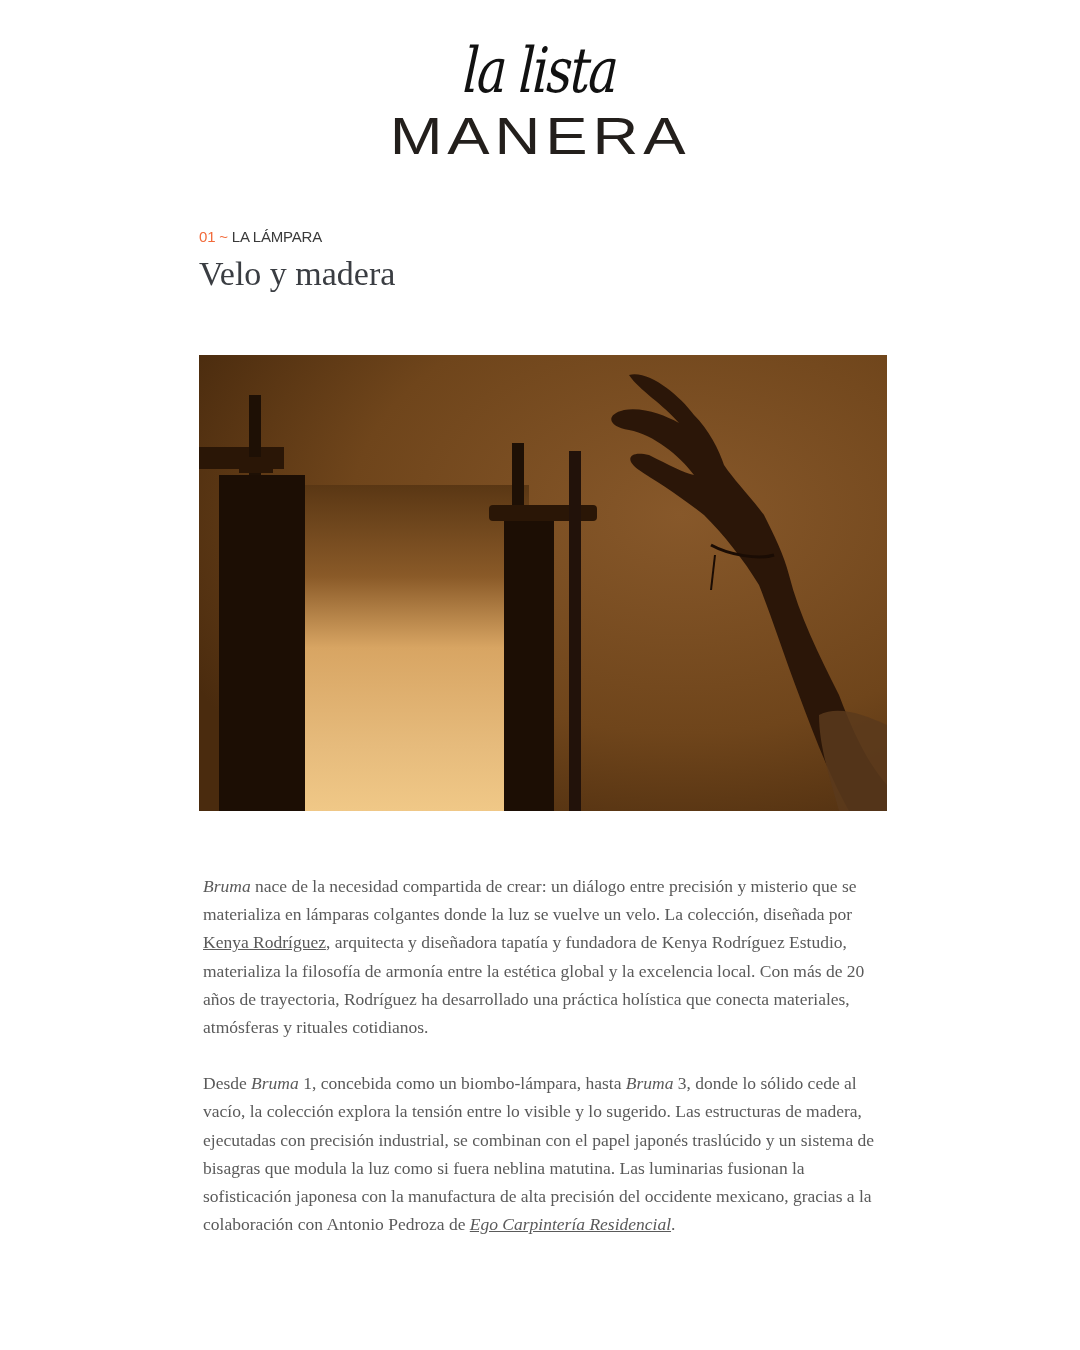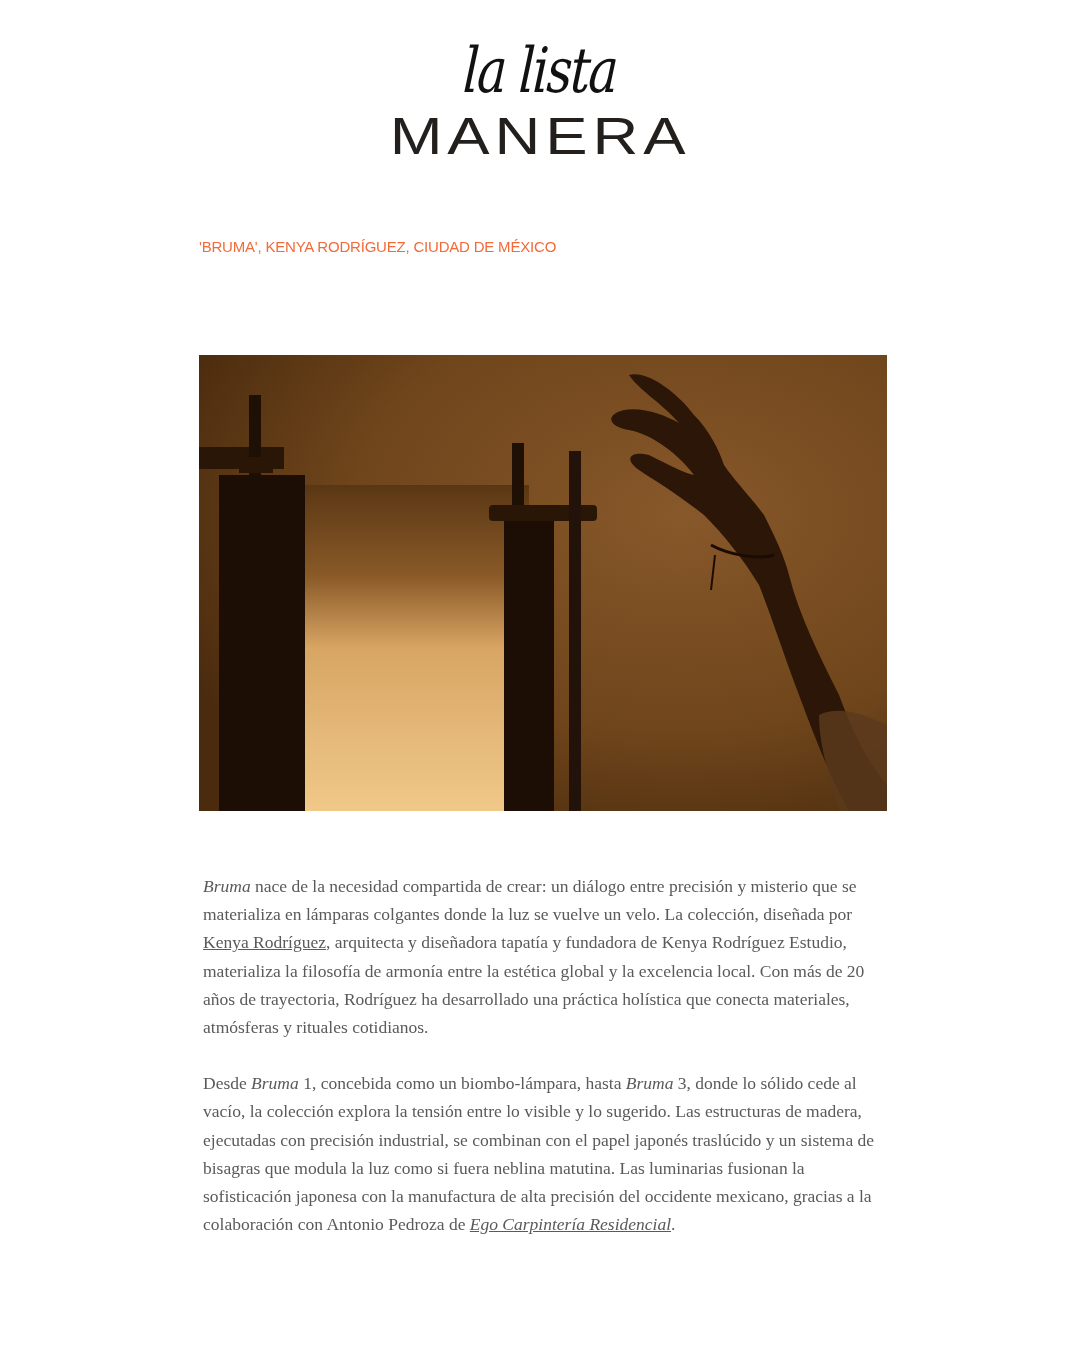--- a/index.html
+++ b/index.html
@@ -121,21 +121,25 @@
   </style>
 </head>
 <body>
 
 <div class="logo">
   <div class="logo-script">la lista</div>
   <div class="logo-wordmark">MANERA</div>
 </div>
 
 <div class="content">
-  <p class="subtitle">'BRUMA', KENYA RODRÍGUEZ, CIUDAD DE MÉXICO</p>
+  <p class="kicker">
+    <span class="num">01 ~</span>
+    <span>LA LÁMPARA</span>
+  </p>
+  <h1 class="title">Velo y madera</h1>
 </div>
 
 <div class="hero">
   <svg viewBox="0 0 688 456" xmlns="http://www.w3.org/2000/svg">
     <defs>
       <linearGradient id="paper" x1="0" y1="0" x2="0" y2="1">
         <stop offset="0" stop-color="#5a3714"></stop>
         <stop offset="0.28" stop-color="#8a5a28"></stop>
         <stop offset="0.5" stop-color="#d8a563"></stop>
         <stop offset="0.8" stop-color="#e6bb7c"></stop>

